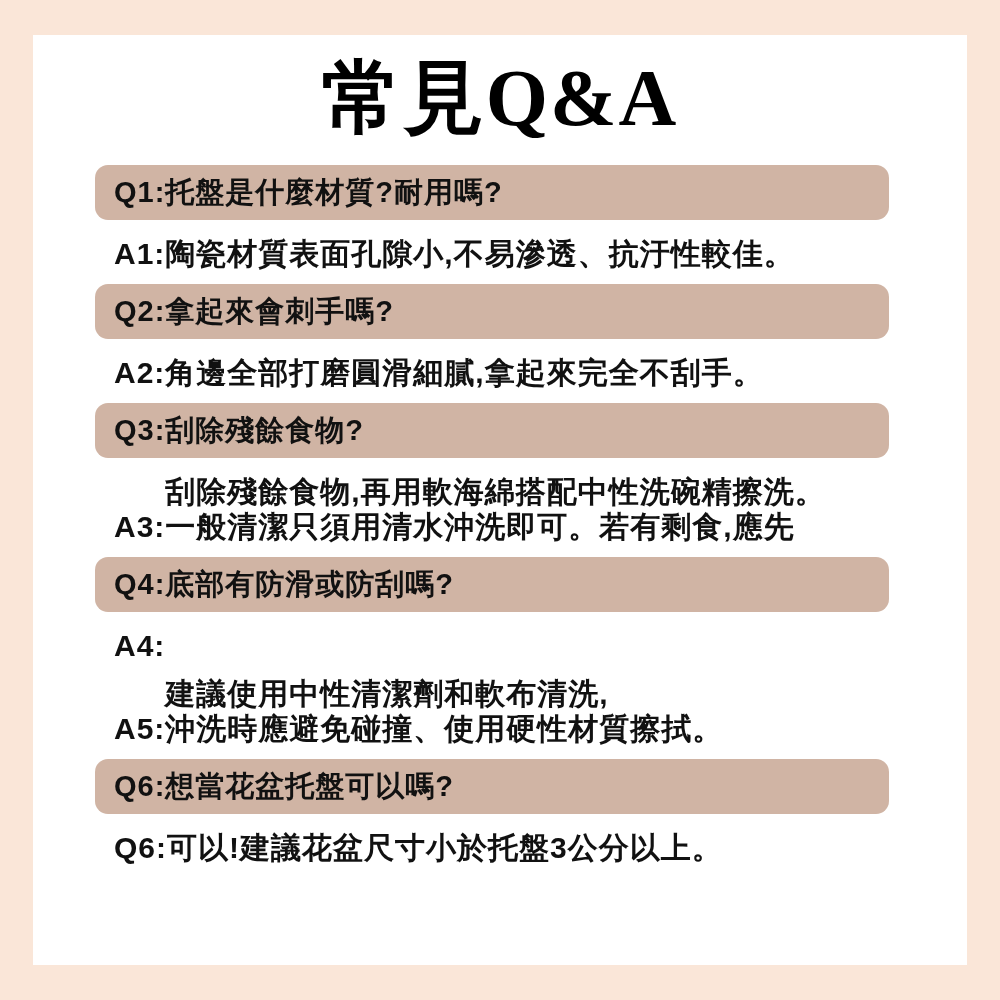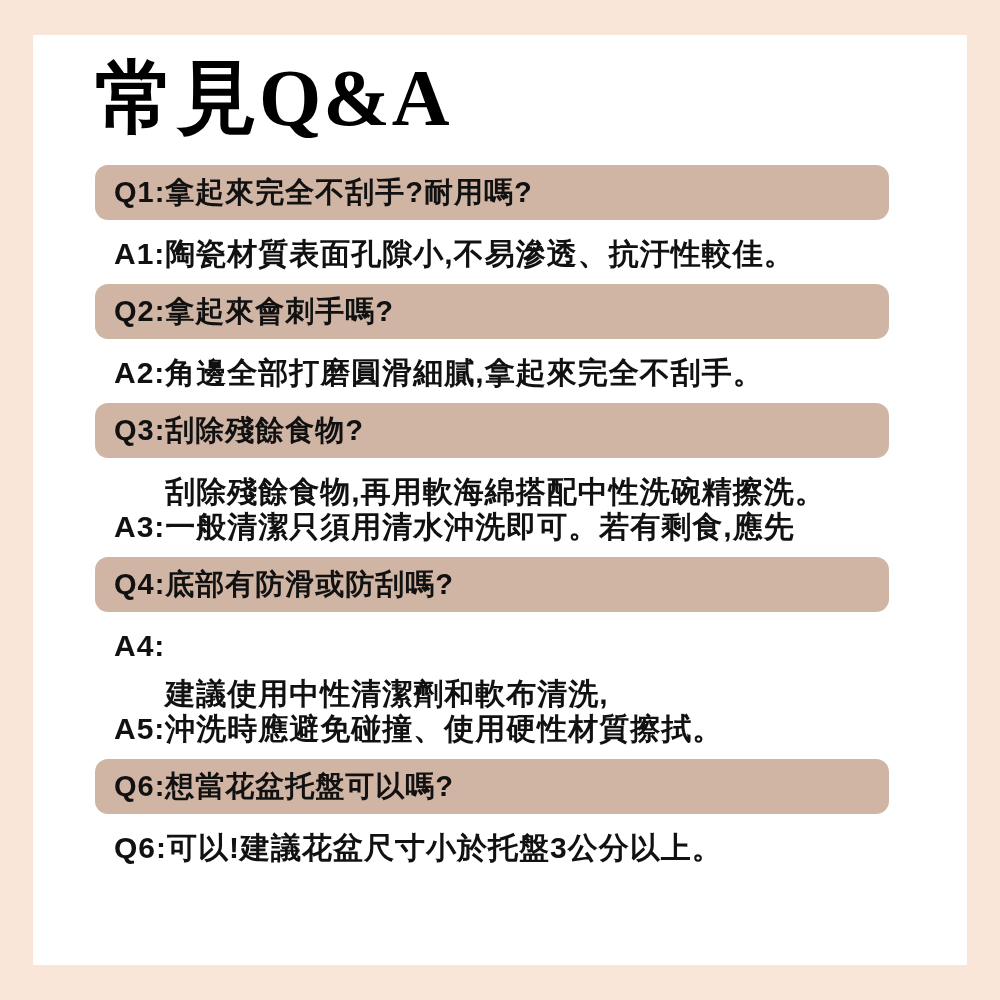--- a/index.html
+++ b/index.html
@@ -17,20 +17,21 @@
     width:934px;height:930px;
     background:#ffffff;
     box-sizing:border-box;
     padding:20px 62px 0 62px;
   }
   .title{
     font-family:"Liberation Serif","DejaVu Serif",serif;
     font-weight:bold;
     font-size:80px;
     line-height:1.08;
+    text-align:center;
     letter-spacing:2px;
     margin:0 0 24px 0;
     color:#000;
   }
   .q-bar{
     background:#d0b4a4;
     border-radius:13px;
     height:55px;
     display:flex;
     align-items:center;
@@ -59,21 +60,21 @@
 </head>
 <body>
 
 <div class="sheet">
 
   <h1 class="title">常見Q&amp;A</h1>
 
   <div>
     <div class="q-bar">
         <span>Q1:</span>
-        <span>拿起來完全不刮手?耐用嗎?</span>
+        <span>托盤是什麼材質?耐用嗎?</span>
       </div>
     <div class="answer">
       <span class="a-label">A1:</span>
       <span class="a-lines">
           <span>陶瓷材質表面孔隙小,不易滲透、抗汙性較佳。</span>
         </span>
     </div>
   </div>
 
   <div>

